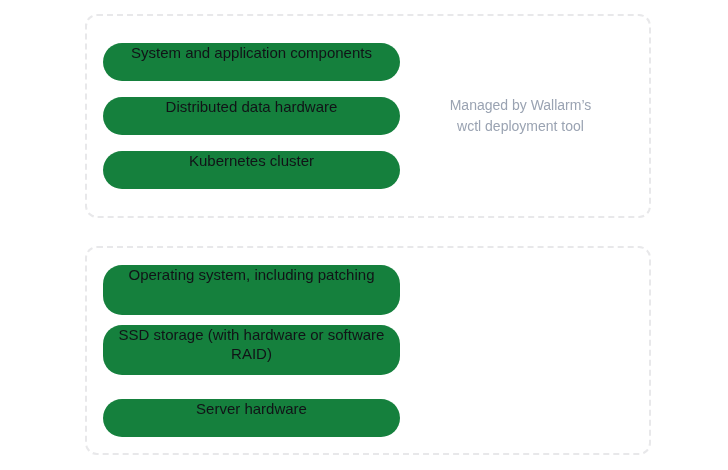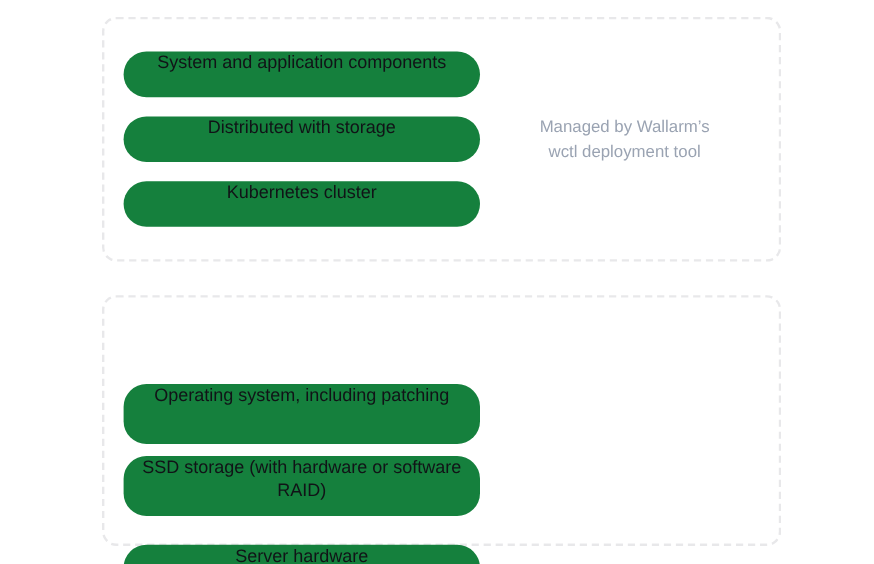--- a/index.html
+++ b/index.html
@@ -39,21 +39,20 @@
     top: 14px;
     width: 566px;
     height: 204px;
   }
 
   .group-2 {
     left: 85px;
     top: 246px;
     width: 566px;
     height: 209px;
-    flex-direction: column;
   }
 
   .pill-column {
     position: relative;
     width: 315px;
     flex: 0 0 315px;
     display: flex;
     flex-direction: column;
     justify-content: center;
     padding-left: 16px;
@@ -112,21 +111,21 @@
 
 <div id="diagram">
 
   <div class="group group-1">
 
     <div class="pill-column">
       <div class="pill one-line">
         <span>System and application components</span>
       </div>
       <div class="pill one-line">
-        <span>Distributed with storage</span>
+        <span>Distributed data hardware</span>
       </div>
       <div class="pill one-line">
         <span>Kubernetes cluster</span>
       </div>
     </div>
 
     <div class="group-label">
       <div>
         <span>Managed by Wallarm’s</span>
         <span>wctl deployment tool</span>

